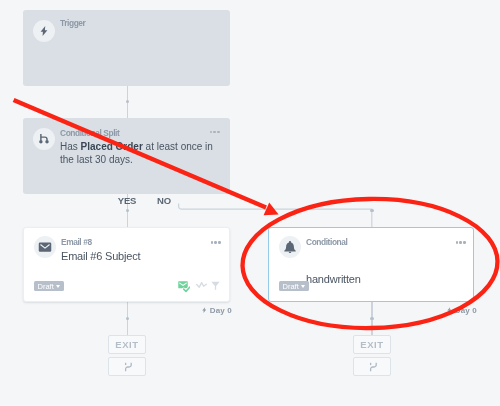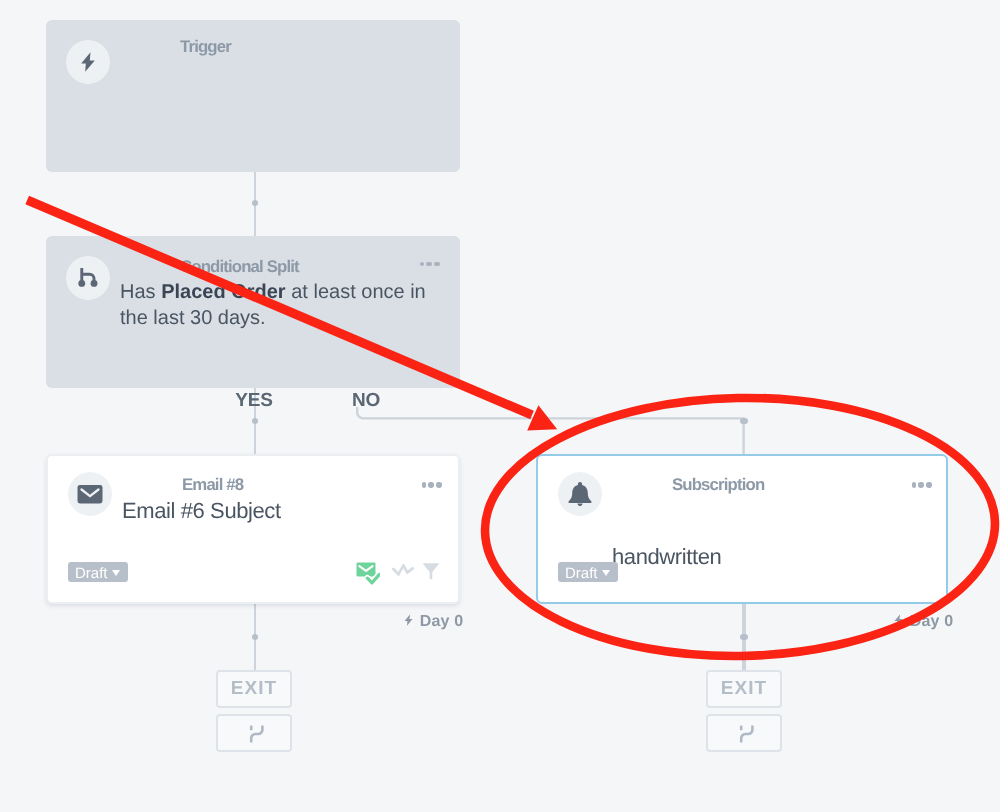--- a/index.html
+++ b/index.html
@@ -22,21 +22,21 @@
   #notif-card{left:268px;top:227px;width:206px;height:75px;}
 
   
   .ic{position:absolute;display:block;}
   .ic.lg{width:22px;height:22px;border-radius:50%;background:#eef1f4;}
   .ic.lg svg{position:absolute;left:50%;top:50%;transform:translate(-50%,-50%);display:block;}
   .ic.sm svg{display:block;}
 
   
   .node-label{position:absolute;font-size:8.4px;font-weight:bold;color:#8d99a6;
-              letter-spacing:-.42px;white-space:nowrap;line-height:8.4px;margin-left:30px;}
+              letter-spacing:-.42px;white-space:nowrap;line-height:8.4px;}
   .node-body{position:absolute;font-size:10px;color:#4a5562;line-height:13.3px;}
   .node-body b{font-weight:bold;color:#3b4654;}
   .node-title{position:absolute;font-size:11px;color:#4a5562;line-height:11px;
               letter-spacing:-.2px;white-space:nowrap;}
 
   .dots{position:absolute;width:10px;height:2.4px;}
   .dots i{position:absolute;top:0;width:2.4px;height:2.4px;border-radius:50%;background:#a8b2be;}
   .dots i:nth-child(1){left:0;}
   .dots i:nth-child(2){left:3.9px;}
   .dots i:nth-child(3){left:7.8px;}
@@ -115,21 +115,21 @@
         <i></i>
         <i></i>
         <i></i>
       </span>
     <span class="node-body" style="left:37px;top:22.6px;width:162px;">
       <span>Has </span><b>Placed Order</b><span> at least once in the last 30 days.</span>
     </span>
   </div>
 
   <span class="branch-label" style="left:127px;top:195.5px;">YES</span>
-  <span class="branch-label" style="left:183px;top:195.5px;">NO</span>
+  <span class="branch-label" style="left:164px;top:195.5px;">NO</span>
 
   <div class="card white" id="email-card">
     <span class="ic lg" style="left:10px;top:8px;">
       <svg width="14" height="12" viewBox="0 0 28 24">
         <rect x="1.5" y="3" width="25" height="18.5" rx="2.4" fill="#5b6775"></rect>
         <path d="M5.5 7.5 L14 14.2 L22.5 7.5" fill="none" stroke="#eef1f4" stroke-width="2.3" stroke-linecap="round" stroke-linejoin="round"></path>
       </svg>
     </span>
     <span class="node-label" style="left:37px;top:9.8px;">Email #8</span>
     <span class="dots" style="left:186.5px;top:13.3px;">
@@ -172,21 +172,21 @@
     <span class="ic lg" style="left:10px;top:8px;">
       <svg width="14" height="14" viewBox="0 0 24 24">
         <path d="M12 1.8 c-1.0 0 -1.8 0.8 -1.8 1.8 v0.7
                  C7.2 5.0 5.3 7.8 5.3 11.4
                  c0 3.2 -1.0 5.2 -2.8 6.5 -0.8 0.6 -0.4 1.9 0.6 1.9
                  h17.8 c1.0 0 1.4 -1.3 0.6 -1.9 -1.8 -1.3 -2.8 -3.3 -2.8 -6.5
                  0 -3.6 -1.9 -6.4 -4.9 -7.1 v-0.7 c0 -1.0 -0.8 -1.8 -1.8 -1.8 Z" fill="#5b6775"></path>
         <path d="M9.8 20.2 h4.4 c0 1.2 -1.0 2.2 -2.2 2.2 -1.2 0 -2.2 -1.0 -2.2 -2.2 Z" fill="#5b6775"></path>
       </svg>
     </span>
-    <span class="node-label" style="left:37px;top:9.8px;">Subscription</span>
+    <span class="node-label" style="left:37px;top:9.8px;">Conditional</span>
     <span class="dots" style="left:186.5px;top:13.3px;">
         <i></i>
         <i></i>
         <i></i>
       </span>
     <span class="node-title" style="left:37px;top:23.4px;margin-top:23px;">handwritten</span>
     <span class="badge" style="left:10px;top:53px;">
       <span>Draft</span><i class="car"></i>
     </span>
   </div>

